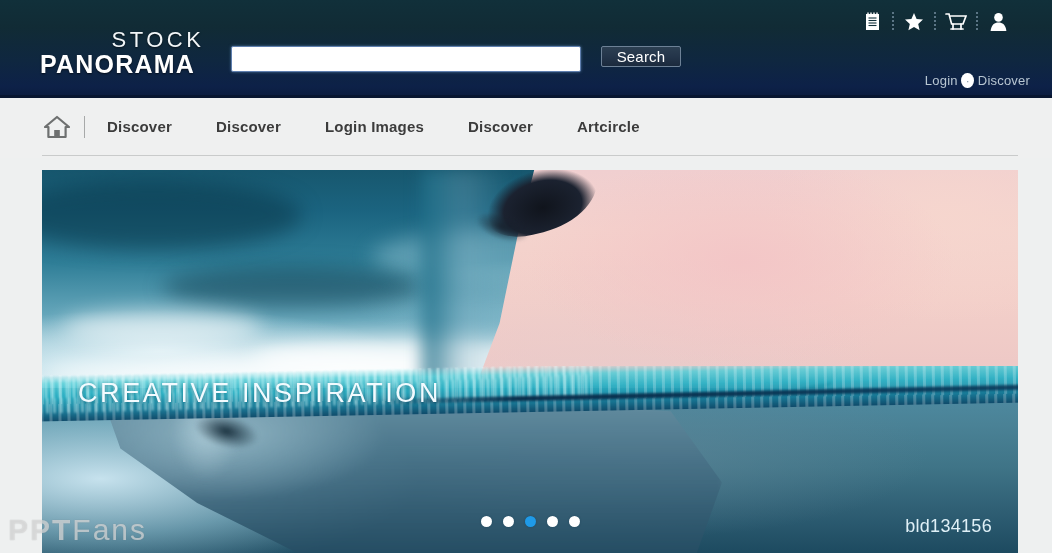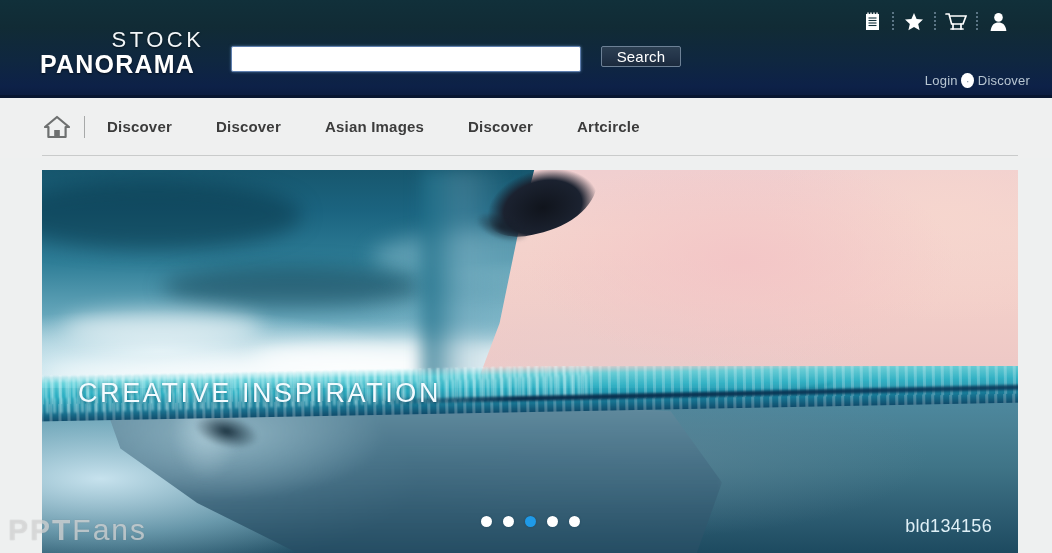--- a/index.html
+++ b/index.html
@@ -544,21 +544,21 @@
     <div id="nav-inner">
       <div id="home-icon">
         <svg width="26" height="24" viewBox="0 0 26 24">
           <path d="M13 2 L25 12 L21.6 12 L21.6 22 L4.4 22 L4.4 12 L1 12 Z" fill="none" stroke="#6e7070" stroke-width="2.2" stroke-linejoin="round"></path>
           <rect x="10.2" y="15" width="5.6" height="7" fill="#6e7070"></rect>
         </svg>
       </div>
       <div id="nav-divider"></div>
       <div class="nav-item">Discover</div>
       <div class="nav-item">Discover</div>
-      <div class="nav-item">Asian Images</div>
+      <div class="nav-item">Login Images</div>
       <div class="nav-item">Discover</div>
       <div class="nav-item">Artcircle</div>
     </div>
   </div>
 
   <div id="hero">
 
     <div id="sky">
       <div class="cloud" id="cl1"></div>
       <div class="cloud" id="cl5"></div>

